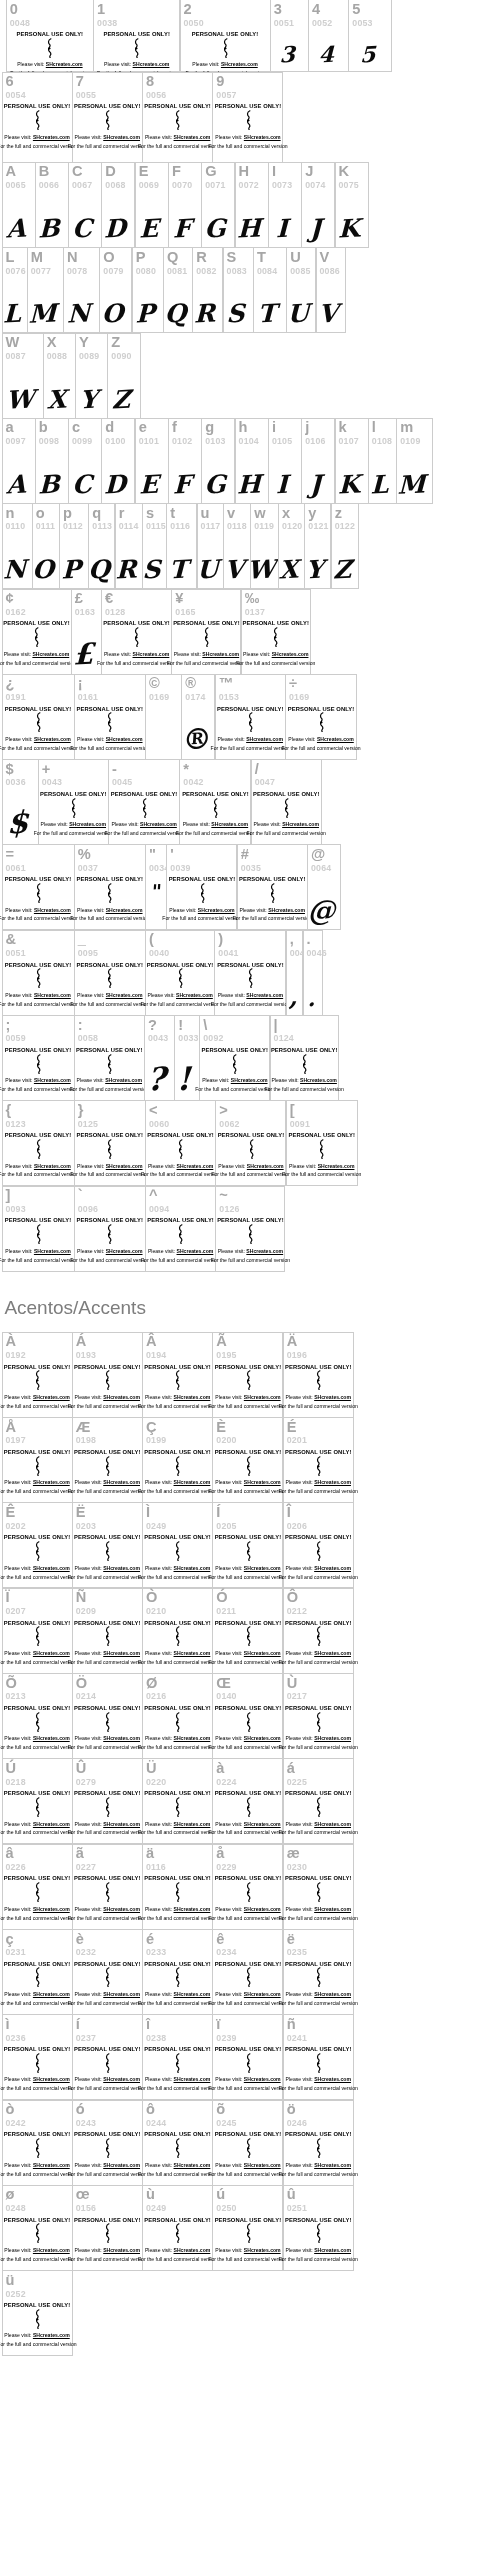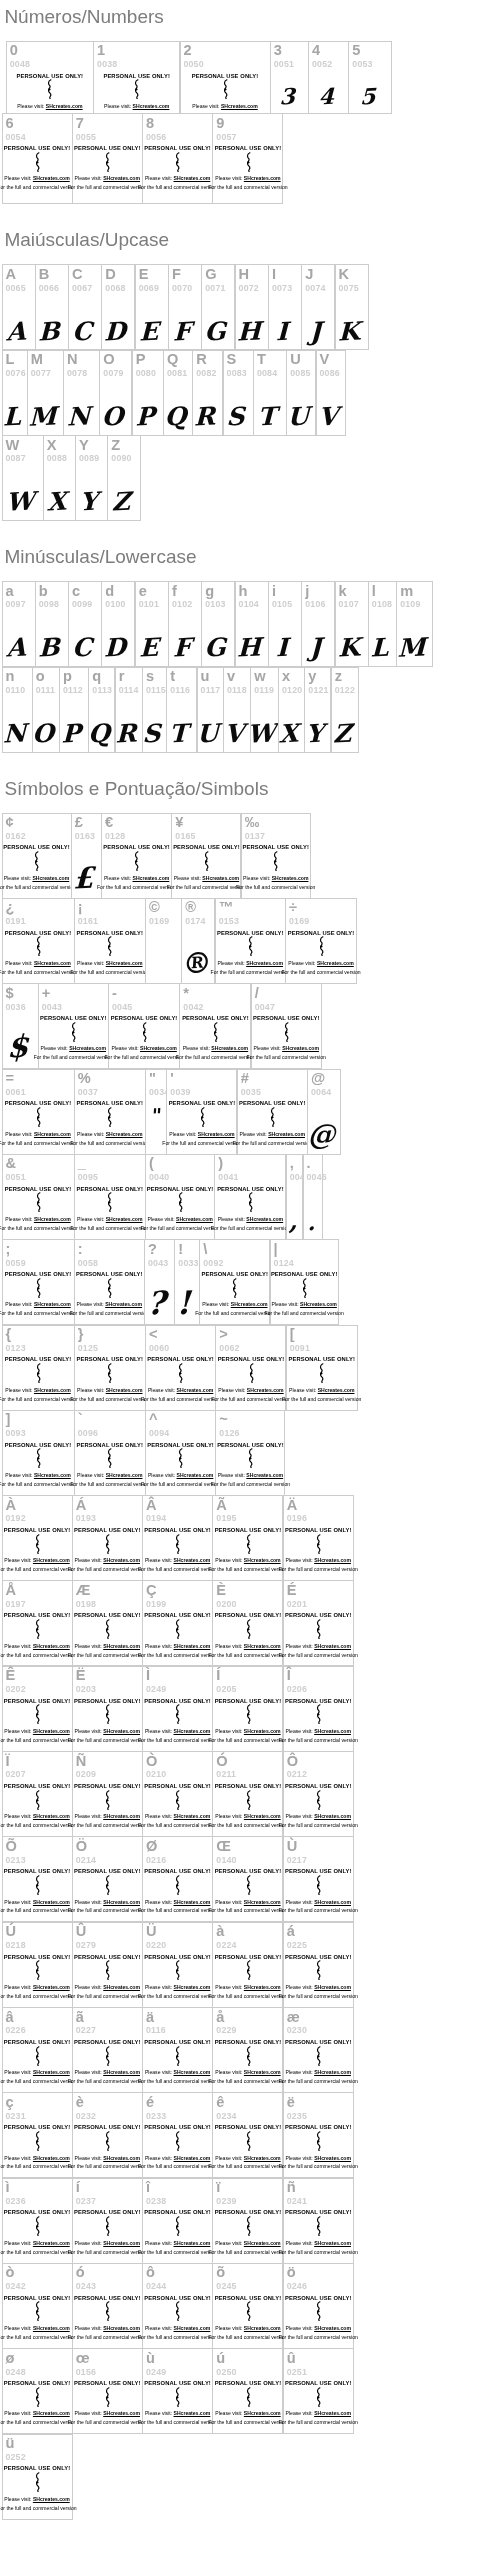--- a/index.html
+++ b/index.html
@@ -24,21 +24,20 @@
   .glyph{flex:1 1 auto;display:flex;align-items:flex-end;justify-content:center;padding-bottom:6.6px;
          font-family:"DejaVu Serif",serif;font-style:italic;font-weight:bold;color:#0b0b0b;
          transform:skewX(-7deg) rotate(-3deg);line-height:.9;}
   .glyph.mid{align-items:center;padding-bottom:19px;}
 </style>
 </head>
 <body>
 
 <div id="charmap">
     <div class="section">
-      <div class="sec-title">Números/Numbers</div>
       <div class="row" style="height: 73px; margin-left: 4.4px;">
         <div class="cell" style="width: 88px;">
           <div class="head">
             <div class="char">0</div>
             <div class="code">0048</div>
           </div>
           <div class="wm">
             <div class="pu">PERSONAL USE ONLY!</div>
   <svg class="flourish" width="8.8" height="20" viewBox="0 0 12 27" aria-hidden="true">
     <path d="M8,1 C3.5,3 4.5,7 6.5,9 C8.5,11.5 4,13 5,16.5 C6,19.5 9.5,20 7.5,23 C6,25.2 6.5,26 7,26.5" fill="none" stroke="#000" stroke-width="1.6" stroke-linecap="round"></path>
@@ -157,21 +156,20 @@
     <path d="M8,1 C3.5,3 4.5,7 6.5,9 C8.5,11.5 4,13 5,16.5 C6,19.5 9.5,20 7.5,23 C6,25.2 6.5,26 7,26.5" fill="none" stroke="#000" stroke-width="1.6" stroke-linecap="round"></path>
     <circle cx="5.8" cy="14" r="1.6" fill="#000"></circle>
   </svg>
 <div class="visit"><span>Please visit: </span><span class="link">SHcreates.com</span></div>
             <div class="ver">For the full and commercial version</div>
           </div>
         </div>
       </div>
     </div>
     <div class="section">
-      <div class="sec-title">Maiúsculas/Upcase</div>
       <div class="row" style="height: 86px;">
         <div class="cell" style="width: 34px;">
           <div class="head">
             <div class="char">A</div>
             <div class="code">0065</div>
           </div>
           <div class="glyph" style="font-size: 25px;">A</div>
         </div>
         <div class="cell" style="width: 34px;">
           <div class="head">
@@ -348,21 +346,20 @@
         <div class="cell" style="width: 34px;">
           <div class="head">
             <div class="char">Z</div>
             <div class="code">0090</div>
           </div>
           <div class="glyph" style="font-size: 25px;">Z</div>
         </div>
       </div>
     </div>
     <div class="section">
-      <div class="sec-title">Minúsculas/Lowercase</div>
       <div class="row" style="height: 86px;">
         <div class="cell" style="width: 34px;">
           <div class="head">
             <div class="char">a</div>
             <div class="code">0097</div>
           </div>
           <div class="glyph" style="font-size: 25px;">A</div>
         </div>
         <div class="cell" style="width: 34px;">
           <div class="head">
@@ -537,21 +534,20 @@
         <div class="cell" style="width: 28.5px;">
           <div class="head">
             <div class="char">z</div>
             <div class="code">0122</div>
           </div>
           <div class="glyph" style="font-size: 25px;">Z</div>
         </div>
       </div>
     </div>
     <div class="section">
-      <div class="sec-title">Símbolos e Pontuação/Simbols</div>
       <div class="row" style="height: 86px;">
         <div class="cell" style="width: 70px;">
           <div class="head">
             <div class="char">¢</div>
             <div class="code">0162</div>
           </div>
           <div class="wm">
             <div class="pu">PERSONAL USE ONLY!</div>
   <svg class="flourish" width="8.8" height="20" viewBox="0 0 12 27" aria-hidden="true">
     <path d="M8,1 C3.5,3 4.5,7 6.5,9 C8.5,11.5 4,13 5,16.5 C6,19.5 9.5,20 7.5,23 C6,25.2 6.5,26 7,26.5" fill="none" stroke="#000" stroke-width="1.6" stroke-linecap="round"></path>
@@ -1120,20 +1116,21 @@
     <path d="M8,1 C3.5,3 4.5,7 6.5,9 C8.5,11.5 4,13 5,16.5 C6,19.5 9.5,20 7.5,23 C6,25.2 6.5,26 7,26.5" fill="none" stroke="#000" stroke-width="1.6" stroke-linecap="round"></path>
     <circle cx="5.8" cy="14" r="1.6" fill="#000"></circle>
   </svg>
 <div class="visit"><span>Please visit: </span><span class="link">SHcreates.com</span></div>
             <div class="ver">For the full and commercial version</div>
           </div>
         </div>
       </div>
     </div>
     <div class="section">
+      <div class="sec-title">Acentos/Accents</div>
       <div class="row" style="height: 86px;">
         <div class="cell" style="width: 71px;">
           <div class="head">
             <div class="char">À</div>
             <div class="code">0192</div>
           </div>
           <div class="wm">
             <div class="pu">PERSONAL USE ONLY!</div>
   <svg class="flourish" width="8.8" height="20" viewBox="0 0 12 27" aria-hidden="true">
     <path d="M8,1 C3.5,3 4.5,7 6.5,9 C8.5,11.5 4,13 5,16.5 C6,19.5 9.5,20 7.5,23 C6,25.2 6.5,26 7,26.5" fill="none" stroke="#000" stroke-width="1.6" stroke-linecap="round"></path>

